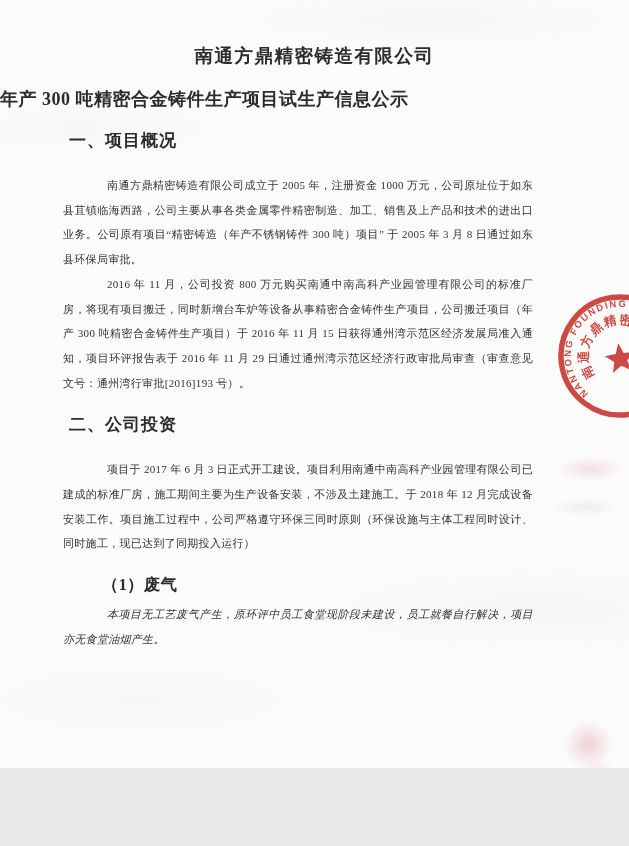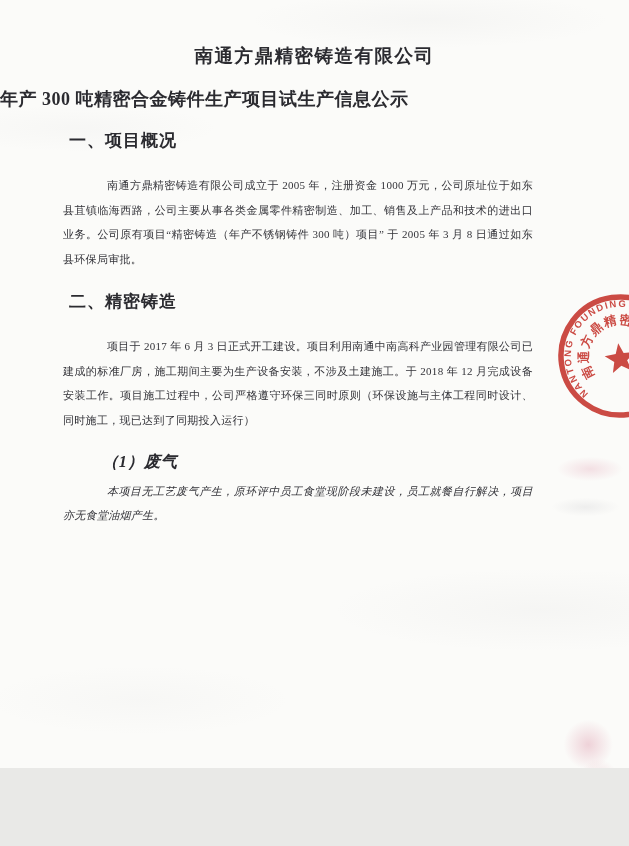--- a/index.html
+++ b/index.html
@@ -58,21 +58,20 @@
     color: #333339;
   }
   .body-para.first { margin-top: 21px; }
   .sub-heading {
     margin: 18px 0 0 102px;
     font-size: 16.2px;
     line-height: 22px;
     font-weight: bold;
     letter-spacing: 0.5px;
     color: #2b2b30;
-    font-style: italic;
   }
   .body-para.after-sub { margin-top: 6px; font-style: italic; }
 
   
   .stamp {
     position: absolute;
     top: 292px;
     left: 556px;
     width: 128px;
     height: 128px;
@@ -100,22 +99,23 @@
 </head>
 <body>
 
 <div class="page">
 
   <h1 class="title-company">南通方鼎精密铸造有限公司</h1>
   <h2 class="title-notice">年产 300 吨精密合金铸件生产项目试生产信息公示</h2>
 
   <h3 class="sec-heading">一、项目概况</h3>
   <p class="body-para first">南通方鼎精密铸造有限公司成立于 2005 年，注册资金 1000 万元，公司原址位于如东县苴镇临海西路，公司主要从事各类金属零件精密制造、加工、销售及上产品和技术的进出口业务。公司原有项目“精密铸造（年产不锈钢铸件 300 吨）项目” 于 2005 年 3 月 8 日通过如东县环保局审批。</p>
+  <p class="body-para">2016 年 11 月，公司投资 800 万元购买南通中南高科产业园管理有限公司的标准厂房，将现有项目搬迁，同时新增台车炉等设备从事精密合金铸件生产项目，公司搬迁项目（年产 300 吨精密合金铸件生产项目）于 2016 年 11 月 15 日获得通州湾示范区经济发展局准入通知，项目环评报告表于 2016 年 11 月 29 日通过通州湾示范区经济行政审批局审查（审查意见文号：通州湾行审批[2016]193 号）。</p>
 
-  <h3 class="sec-heading">二、精密铸造</h3>
+  <h3 class="sec-heading">二、公司投资</h3>
   <p class="body-para first">项目于 2017 年 6 月 3 日正式开工建设。项目利用南通中南高科产业园管理有限公司已建成的标准厂房，施工期间主要为生产设备安装，不涉及土建施工。于 2018 年 12 月完成设备安装工作。项目施工过程中，公司严格遵守环保三同时原则（环保设施与主体工程同时设计、同时施工，现已达到了同期投入运行）</p>
 
   <h4 class="sub-heading">（1）废气</h4>
   <p class="body-para after-sub">本项目无工艺废气产生，原环评中员工食堂现阶段未建设，员工就餐自行解决，项目亦无食堂油烟产生。</p>
 
   <div class="stamp">
     <svg width="128" height="128" viewBox="0 0 128 128">
       <g transform="rotate(-8 64 64)">
         <defs>
           <path id="ringArc" d="M 27.6 96.8 A 49 49 0 1 1 106.4 88.5" fill="none"></path>

